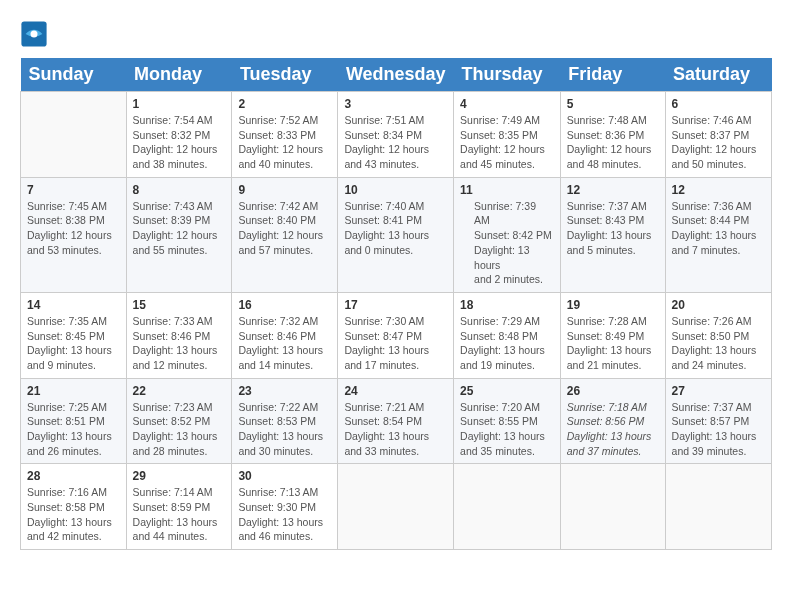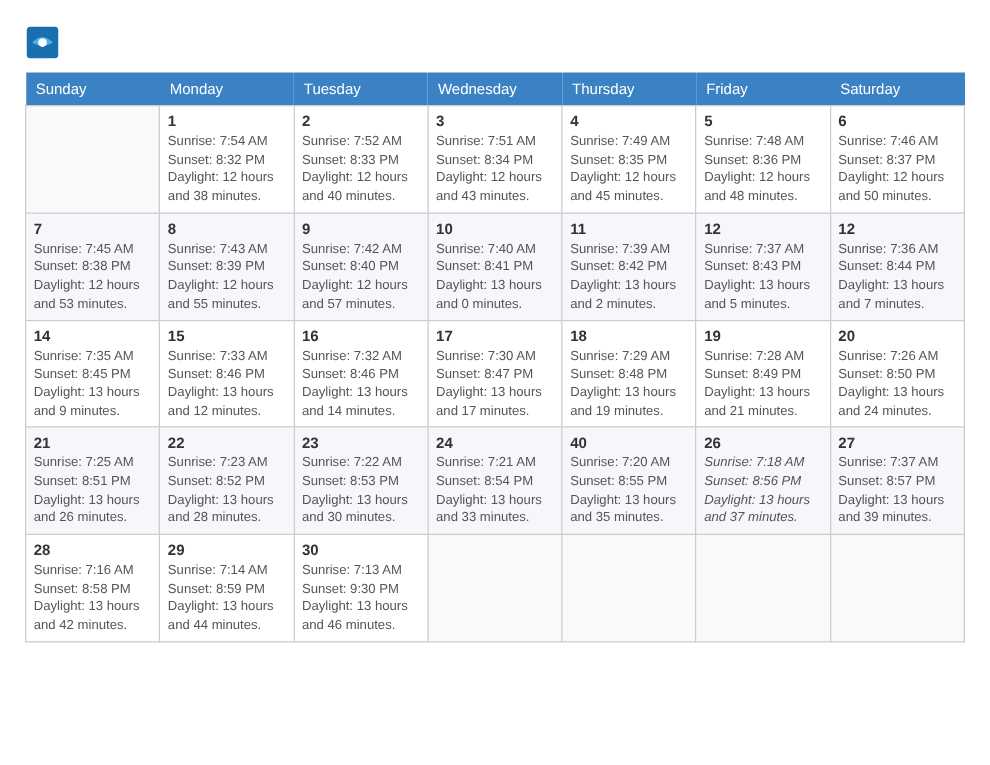--- a/index.html
+++ b/index.html
@@ -49,22 +49,22 @@
     table {
       width: 100%;
       border-collapse: collapse;
       font-size: 11px;
     }
     thead tr th {
       background-color: #3b82c4;
       color: #fff;
       text-align: left;
       padding: 6px 8px;
-      font-size: 12px;
-      font-weight: normal;
+      font-size: 18px;
+      font-weight: bold;
     }
     tbody tr td {
       border: 1px solid #ccc;
       vertical-align: top;
       padding: 5px 6px;
       color: #333;
       width: calc(100% / 7);
       min-height: 80px;
     }
     tbody tr td .day-num {
@@ -194,21 +194,21 @@
         </td>
         <td>
           <span class="day-num">10</span>
           <div class="day-info" style="white-space: pre-line;">Sunrise: 7:40 AM
 Sunset: 8:41 PM
 Daylight: 13 hours
 and 0 minutes.</div>
         </td>
         <td>
           <span class="day-num">11</span>
-          <div class="day-info" style="white-space: pre-line;">Sunrise: 7:39 AM
+          <div class="day-info" style="white-space: pre-line; margin-left: 14px;">Sunrise: 7:39 AM
 Sunset: 8:42 PM
 Daylight: 13 hours
 and 2 minutes.</div>
         </td>
         <td>
           <span class="day-num">12</span>
           <div class="day-info" style="white-space: pre-line;">Sunrise: 7:37 AM
 Sunset: 8:43 PM
 Daylight: 13 hours
 and 5 minutes.</div>
@@ -295,21 +295,21 @@
 and 30 minutes.</div>
         </td>
         <td>
           <span class="day-num">24</span>
           <div class="day-info" style="white-space: pre-line;">Sunrise: 7:21 AM
 Sunset: 8:54 PM
 Daylight: 13 hours
 and 33 minutes.</div>
         </td>
         <td>
-          <span class="day-num">40</span>
+          <span class="day-num">25</span>
           <div class="day-info" style="white-space: pre-line;">Sunrise: 7:20 AM
 Sunset: 8:55 PM
 Daylight: 13 hours
 and 35 minutes.</div>
         </td>
         <td>
           <span class="day-num">26</span>
           <div class="day-info" style="white-space: pre-line; font-style: italic;">Sunrise: 7:18 AM
 Sunset: 8:56 PM
 Daylight: 13 hours

